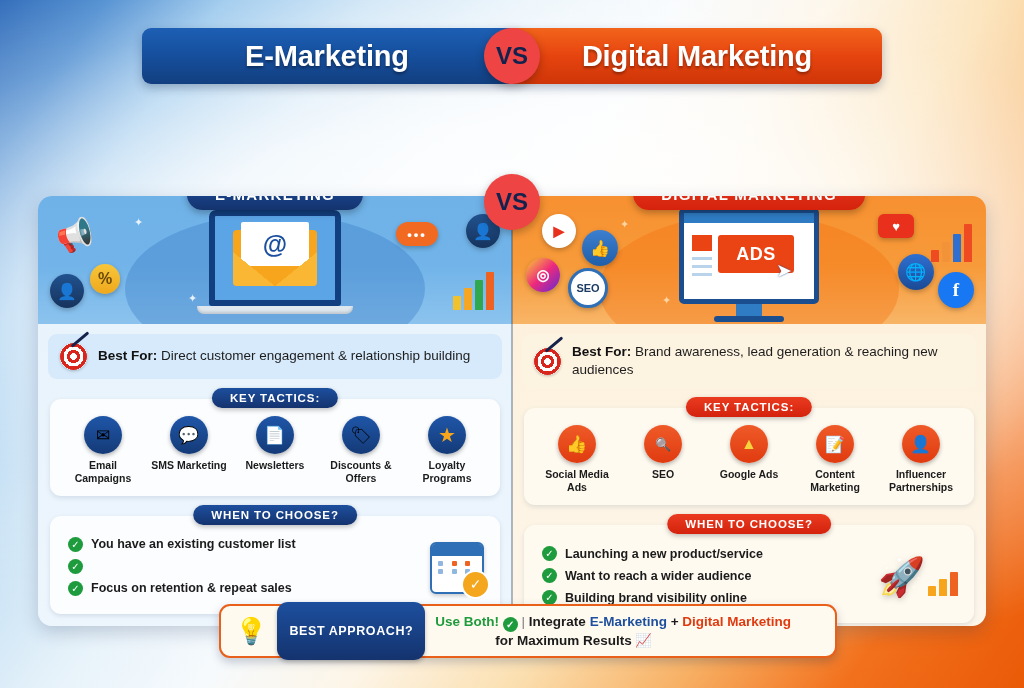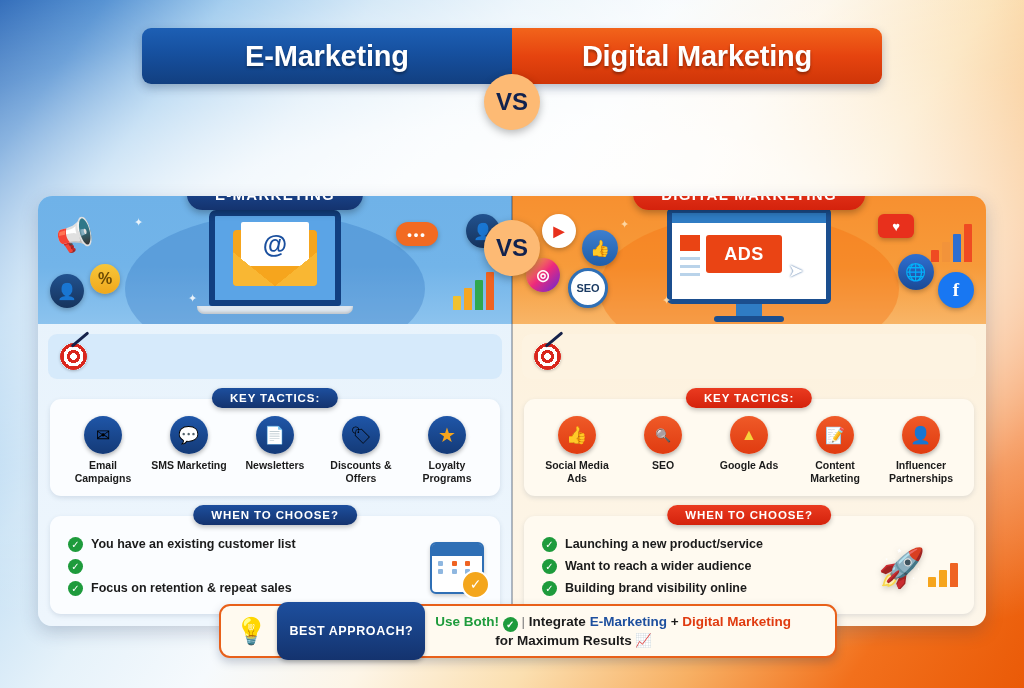--- a/index.html
+++ b/index.html
@@ -42,24 +42,24 @@
   .banner-l{flex:0 0 50%;display:flex;align-items:center;justify-content:center;
     background:linear-gradient(180deg,#1d5fb4 0%,#16509f 45%,#123f80 100%);}
   .banner-r{flex:0 0 50%;display:flex;align-items:center;justify-content:center;
     background:linear-gradient(180deg,#f2641b 0%,#e6440f 50%,#cf3508 100%);}
   .banner-l span,.banner-r span{
     color:#fff;font-size:29px;font-weight:bold;letter-spacing:-.2px;
     text-shadow:0 2px 3px rgba(0,0,0,.38);
   }
   .vs-badge{
     position:absolute;left:50%;top:50%;transform:translate(-50%,-50%);
-    width:56px;height:56px;border-radius:50%;background:#fdba74;
+    width:56px;height:56px;border-radius:50%;background:#ef4444;
     display:flex;align-items:center;justify-content:center;
     color:#11224e;font-size:24px;font-weight:bold;
-    box-shadow:0 3px 8px rgba(0,0,0,.28);z-index:4;margin-top:46px;
+    box-shadow:0 3px 8px rgba(0,0,0,.28);z-index:4;
   }
   .h-sub{margin-top:14px;font-size:20px;font-weight:bold;color:#33302c;}
 
   
   .panels{position:absolute;left:38px;right:38px;top:196px;height:430px;
     display:flex;border-radius:14px;overflow:hidden;
     box-shadow:0 6px 18px rgba(30,50,90,.22);}
   .panel{flex:1 1 50%;position:relative;}
   .panel-left{background:linear-gradient(180deg,#cfe6fa 0%,#e8f3fc 26%,#eef6fd 100%);}
   .panel-right{background:linear-gradient(180deg,#fbe3bd 0%,#fdf1dc 26%,#fdf6ea 100%);}
@@ -100,21 +100,21 @@
   .env-back{position:absolute;inset:0;background:#f6a51d;border-radius:4px;}
   .env-paper{position:absolute;left:8px;top:-8px;width:68px;height:44px;
     background:#fff;border-radius:2px;display:flex;align-items:center;justify-content:center;
     color:#1a4f9e;font-size:25px;font-weight:bold;}
   .env-fold{position:absolute;left:0;bottom:0;width:84px;height:34px;
     background:linear-gradient(to top right,#f9b733 49.6%,transparent 50%),
                linear-gradient(to top left,#f9b733 49.6%,transparent 50%);
     background-size:50% 100%,50% 100%;background-repeat:no-repeat;
     background-position:left bottom,right bottom;border-radius:0 0 4px 4px;}
 
-  .monitor{position:absolute;left:50%;top:12px;transform:translateX(-50%);width:164px;}
+  .monitor{position:absolute;left:50%;top:12px;transform:translateX(-50%);width:140px;}
   .mon-scr{height:86px;background:#fff;border:5px solid #1b4e8e;border-radius:5px;
     position:relative;overflow:hidden;}
   .mon-bar{height:10px;background:#2f7cc4;}
   .mon-ads{position:absolute;left:34px;top:22px;width:76px;height:38px;background:#ea4414;
     border-radius:3px;color:#fff;font-size:18px;font-weight:bold;
     display:flex;align-items:center;justify-content:center;letter-spacing:.5px;}
   .mon-sq{position:absolute;left:8px;top:22px;width:20px;height:16px;background:#ea4414;}
   .mon-ln{position:absolute;left:8px;width:20px;height:3px;background:#b9d3ea;}
   .mon-stand{width:26px;height:12px;background:#2f7cc4;margin:0 auto;}
   .mon-foot{width:70px;height:6px;background:#1b4e8e;margin:0 auto;border-radius:3px;}
@@ -243,20 +243,23 @@
           <i style="height:38px;background:#ef6322;"></i>
         </div>
         <div class="sparkle" style="left:96px;top:20px;">✦</div>
         <div class="sparkle" style="left:150px;top:96px;">✦</div>
 
         <div class="pill pill-blue">E-MARKETING</div>
       </div>
 
       <div class="band band-left">
         <div class="target"></div>
+        <div class="band-txt">
+          <b>Best For:</b><span> Direct customer engagement &amp; relationship building</span>
+        </div>
       </div>
 
       <div class="card">
         <div class="card-title pill-blue">KEY TACTICS:</div>
         <div class="tactics">
           <div class="tactic">
             <div class="t-ico t-blue">✉</div>
             <div class="t-lab">Email Campaigns</div>
           </div>
           <div class="tactic">
@@ -345,20 +348,23 @@
           <i style="height:38px;background:#ef4b22;"></i>
         </div>
         <div class="sparkle" style="left:108px;top:22px;color:#ffe2b6;">✦</div>
         <div class="sparkle" style="left:150px;top:98px;color:#ffe2b6;">✦</div>
 
         <div class="pill pill-red">DIGITAL MARKETING</div>
       </div>
 
       <div class="band band-right">
         <div class="target"></div>
+        <div class="band-txt">
+          <b>Best For:</b><span> Brand awareness, lead generation &amp; reaching new audiences</span>
+        </div>
       </div>
 
       <div class="card card-r">
         <div class="card-title pill-red">KEY TACTICS:</div>
         <div class="tactics">
           <div class="tactic">
             <div class="t-ico t-red">👍</div>
             <div class="t-lab">Social Media Ads</div>
           </div>
           <div class="tactic">

